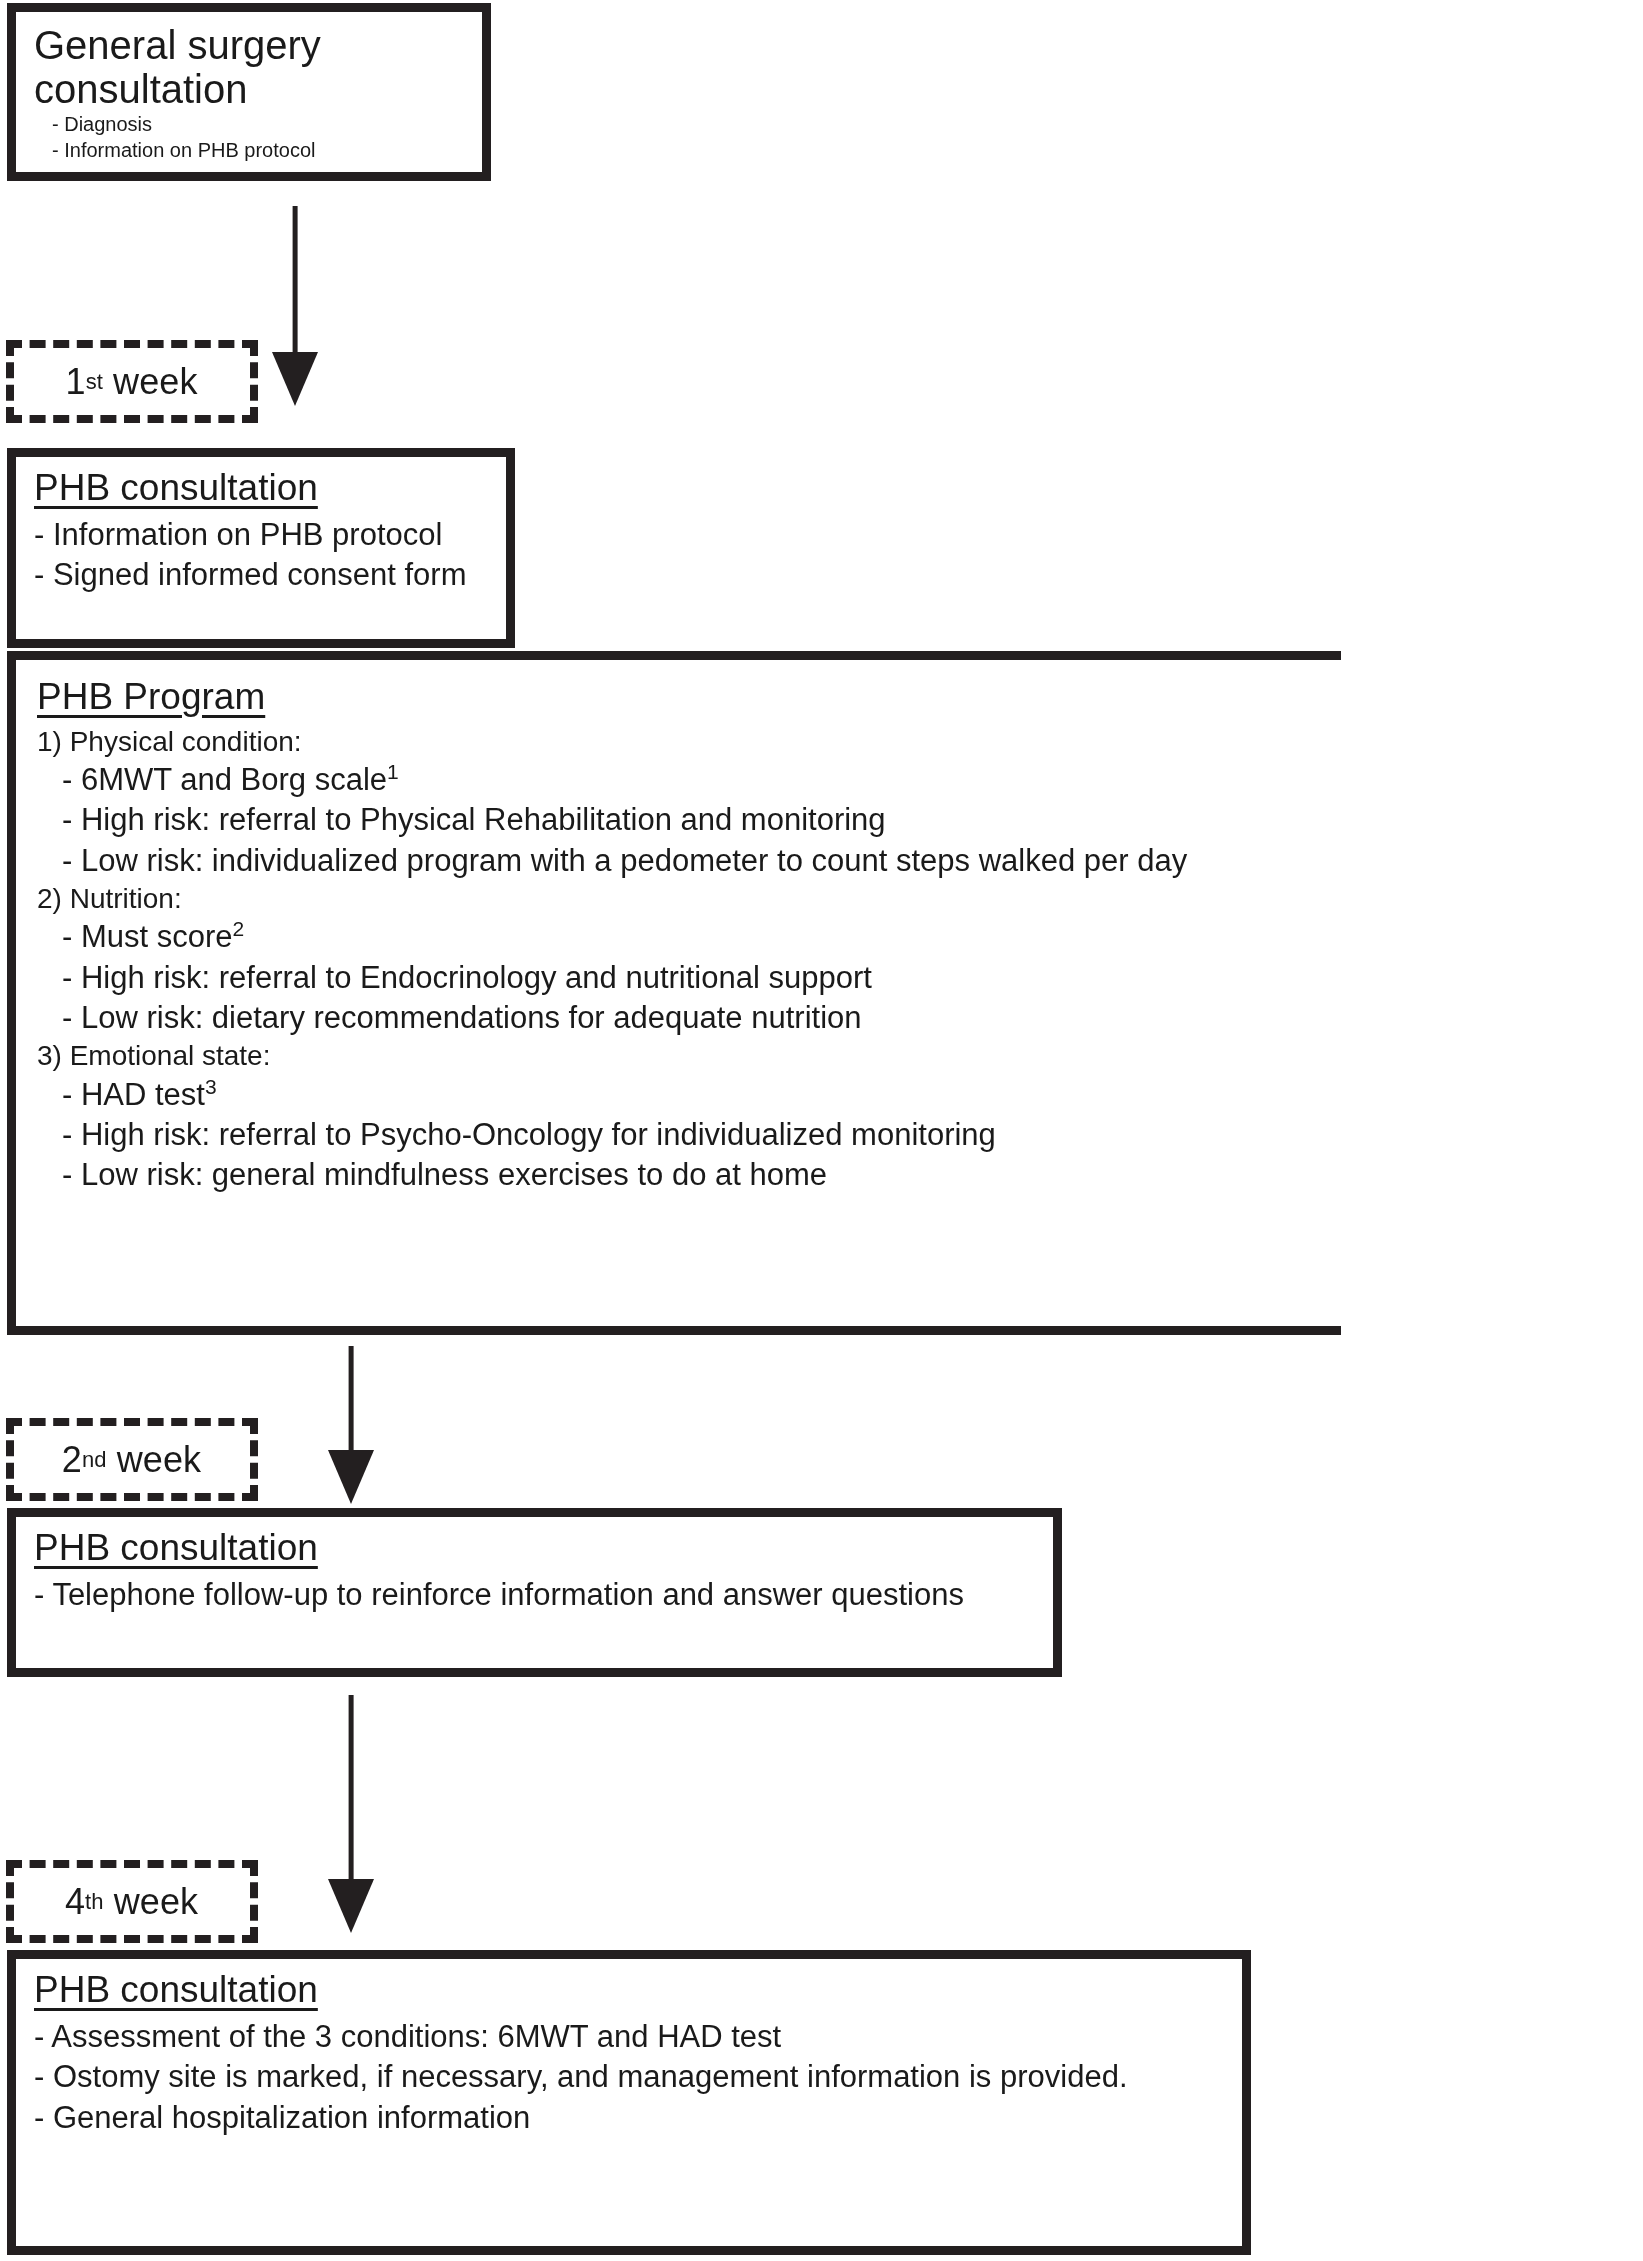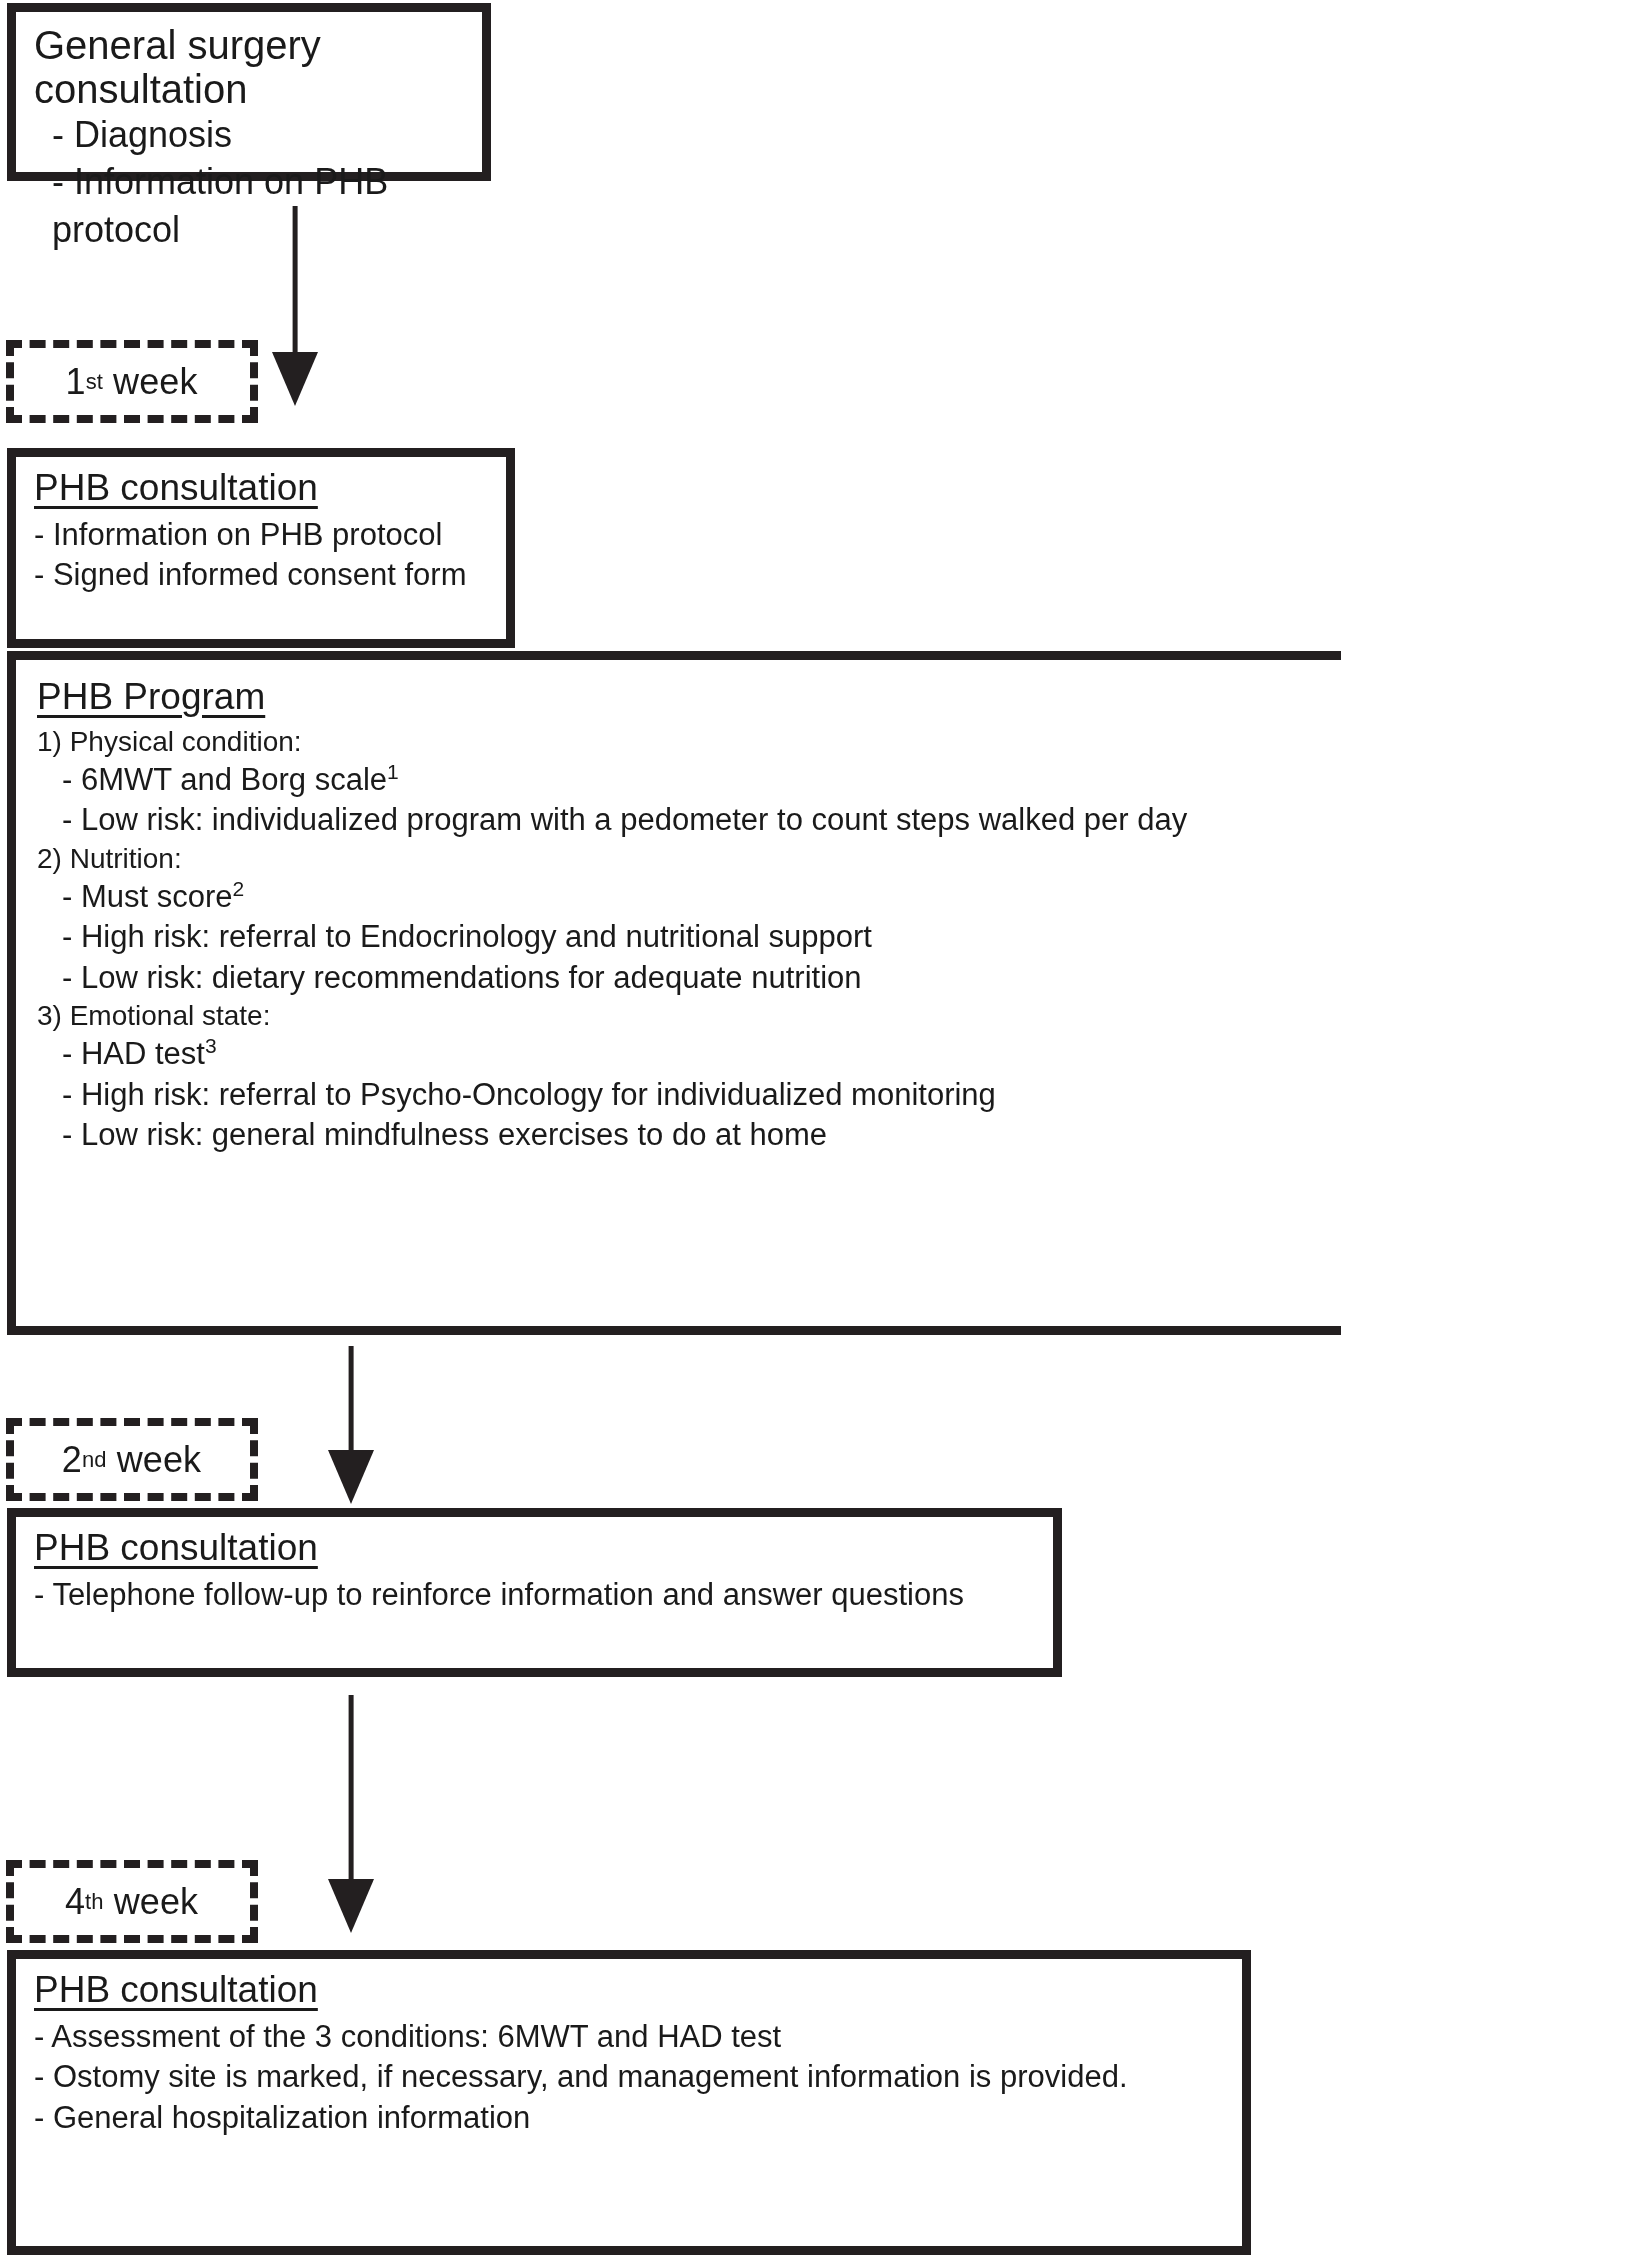--- a/index.html
+++ b/index.html
@@ -72,21 +72,21 @@
     line-height: 1.30;
     white-space: nowrap;
   }
   .sup {
     font-size: 21px;
     vertical-align: super;
     line-height: 0;
   }
   .titlewrap { margin-bottom: 7px; }
   .gsc-title { font-size: 40px; line-height: 1.1; }
-  .gsc-bullet { font-size: 36px; line-height: 1.32; padding-left: 18px; }
+  .gsc-bullet { font-size: 20px; line-height: 1.32; padding-left: 18px; }
 
   
   .arrow {
     position: absolute;
   }
   .arrow .shaft {
     position: absolute;
     left: 50%;
     top: 0;
     transform: translateX(-50%);
@@ -133,20 +133,21 @@
     <div class="bullet">- Signed informed consent form</div>
   </div>
 
   <div class="box" style="left:7px; top:641px; width:1631px; height:684px; z-index:2; padding:16.6px 21px;margin-top:10px;">
     <div class="titlewrap">
       <span class="title underlined">PHB Program</span>
     </div>
 
     <div class="numhead">1) Physical condition:</div>
     <div class="bullet indent"><span>- 6MWT and Borg scale</span><span class="sup">1</span></div>
+    <div class="bullet indent"><span>- High risk: referral to Physical Rehabilitation and monitoring</span></div>
     <div class="bullet indent"><span>- Low risk: individualized program with a pedometer to count steps walked per day</span></div>
 
     <div class="numhead">2) Nutrition:</div>
     <div class="bullet indent"><span>- Must score</span><span class="sup">2</span></div>
     <div class="bullet indent"><span>- High risk: referral to Endocrinology and nutritional support</span></div>
     <div class="bullet indent"><span>- Low risk: dietary recommendations for adequate nutrition</span></div>
 
     <div class="numhead">3) Emotional state:</div>
     <div class="bullet indent"><span>- HAD test</span><span class="sup">3</span></div>
     <div class="bullet indent"><span>- High risk: referral to Psycho-Oncology for individualized monitoring</span></div>

